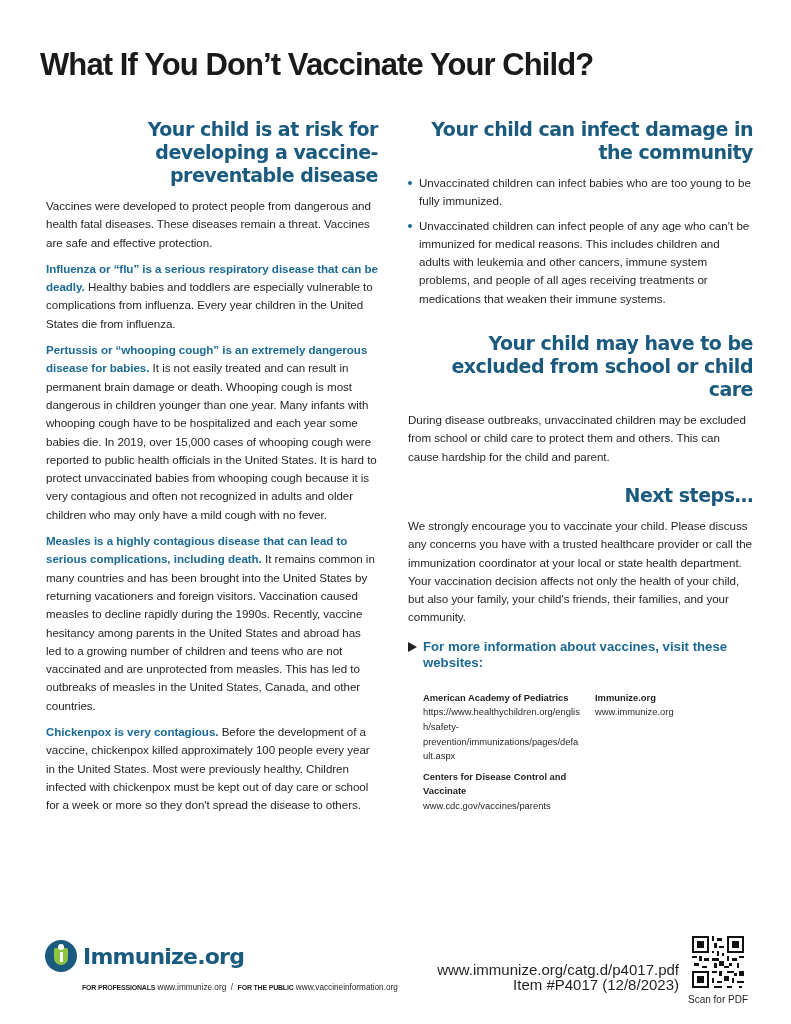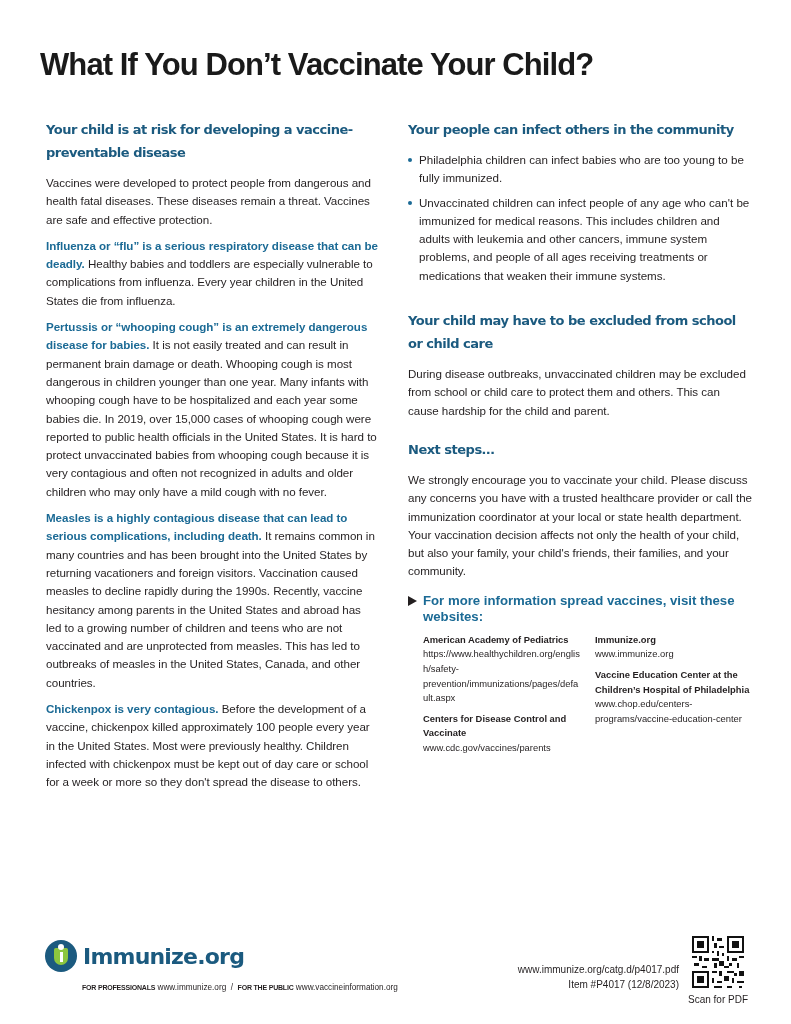--- a/index.html
+++ b/index.html
@@ -12,23 +12,24 @@
       font-size: 31px; font-weight: bold; letter-spacing: -0.9px;
       color: #1a1a1a; white-space: nowrap;
     }
 
     .col { position: absolute; top: 118px; }
     .col-left { left: 46px; width: 332px; }
     .col-right { left: 408px; width: 345px; }
 
     h2.section-heading {
       font-family: "DejaVu Sans", sans-serif;
-      font-size: 13px; font-weight: bold; line-height: 23px;
+      font-size: 19px; font-weight: bold; line-height: 23px;
       color: #1b5a7f; letter-spacing: -0.5px;
       margin-bottom: 10px;
+      text-align: right;
     }
 
     p.body {
       font-size: 11.6px; line-height: 18.3px; color: #231f20;
       letter-spacing: -0.05px;
       margin-bottom: 8px;
     }
     .lead { color: #1b6a95; font-weight: bold; }
 
     ul.bullets { list-style: none; margin-bottom: 8px; }
@@ -51,21 +52,21 @@
       font-size: 13.2px; font-weight: bold; line-height: 16px;
       color: #1b6a95;
     }
     .arrow-icon {
       width: 0; height: 0;
       border-top: 5px solid transparent; border-bottom: 5px solid transparent;
       border-left: 9px solid #231f20;
       margin-top: 3px; margin-right: 6px; flex: none;
     }
     .links-grid {
-      display: flex; gap: 14px; margin-top: 8px; padding-left: 15px;
+      display: flex; gap: 14px; margin-top: 20px; padding-left: 15px;
     }
     .links-col { width: 160px; }
     .link-block { margin-bottom: 6px; font-size: 9.4px; line-height: 14.6px; }
     .link-org { font-weight: bold; color: #231f20; }
     .link-url { color: #231f20; word-break: break-word; }
 
     .logo {
       position: absolute; left: 45px; top: 940px;
       display: flex; align-items: center;
     }
@@ -93,21 +94,21 @@
     }
 
     .footer-line {
       position: absolute; left: 82px; top: 983px;
       font-size: 8.2px; color: #231f20; white-space: nowrap;
     }
     .footer-line b { font-size: 7px; letter-spacing: -0.2px; }
 
     .footer-right {
       position: absolute; right: 112px; top: 962px; text-align: right;
-      font-size: 10px; line-height: 15px; color: #231f20;
+      font-size: 15px; line-height: 15px; color: #231f20;
     }
 
     .qr {
       position: absolute; left: 692px; top: 936px; width: 52px; height: 52px;
       background: #fff;
     }
     .qr svg { display: block; }
     .qr-caption {
       position: absolute; left: 688px; top: 994px;
       font-size: 10px; color: #231f20; white-space: nowrap;
@@ -130,64 +131,60 @@
   </p>
   <p class="body">
     <span class="lead">Measles is a highly contagious disease that can lead to serious complications, including death.</span><span> It remains common in many countries and has been brought into the United States by returning vacationers and foreign visitors. Vaccination caused measles to decline rapidly during the 1990s. Recently, vaccine hesitancy among parents in the United States and abroad has led to a growing number of children and teens who are not vaccinated and are unprotected from measles. This has led to outbreaks of measles in the United States, Canada, and other countries.</span>
   </p>
   <p class="body">
     <span class="lead">Chickenpox is very contagious.</span><span> Before the development of a vaccine, chickenpox killed approximately 100 people every year in the United States. Most were previously healthy. Children infected with chickenpox must be kept out of day care or school for a week or more so they don't spread the disease to others.</span>
   </p>
 </div>
 
 <div class="col col-right">
-  <h2 class="section-heading">Your people can infect others in the community</h2>
+  <h2 class="section-heading">Your child can infect damage in the community</h2>
   <ul class="bullets">
     <li>
       <span class="bullet-dot"></span>
-      <span>Philadelphia children can infect babies who are too young to be fully immunized.</span>
+      <span>Unvaccinated children can infect babies who are too young to be fully immunized.</span>
     </li>
     <li>
       <span class="bullet-dot"></span>
       <span>Unvaccinated children can infect people of any age who can't be immunized for medical reasons. This includes children and adults with leukemia and other cancers, immune system problems, and people of all ages receiving treatments or medications that weaken their immune systems.</span>
     </li>
   </ul>
 
   <div class="spacer-md"></div>
   <h2 class="section-heading">Your child may have to be excluded from school or child care</h2>
   <p class="body">During disease outbreaks, unvaccinated children may be excluded from school or child care to protect them and others. This can cause hardship for the child and parent.</p>
 
   <div class="spacer-sm"></div>
   <h2 class="section-heading">Next steps…</h2>
   <p class="body">We strongly encourage you to vaccinate your child. Please discuss any concerns you have with a trusted healthcare provider or call the immunization coordinator at your local or state health department. Your vaccination decision affects not only the health of your child, but also your family, your child's friends, their families, and your community.</p>
 
   <div class="more-info">
     <div class="more-info-heading">
       <span class="arrow-icon"></span>
-      <span>For more information spread vaccines, visit these websites:</span>
+      <span>For more information about vaccines, visit these websites:</span>
     </div>
     <div class="links-grid">
       <div class="links-col">
         <div class="link-block">
           <div class="link-org">American Academy of Pediatrics</div>
           <div class="link-url">https://www.healthychildren.org/english/safety-prevention/immunizations/pages/default.aspx</div>
         </div>
         <div class="link-block">
           <div class="link-org">Centers for Disease Control and Vaccinate</div>
           <div class="link-url">www.cdc.gov/vaccines/parents</div>
         </div>
       </div>
       <div class="links-col">
         <div class="link-block">
           <div class="link-org">Immunize.org</div>
           <div class="link-url">www.immunize.org</div>
-        </div>
-        <div class="link-block">
-          <div class="link-org">Vaccine Education Center at the Children’s Hospital of Philadelphia</div>
-          <div class="link-url">www.chop.edu/centers-programs/vaccine-education-center</div>
         </div>
       </div>
     </div>
   </div>
 </div>
 
 <div class="logo">
   <div class="logo-mark">
     <div class="logo-mark-inner"></div>
     <div class="logo-mark-dot"></div>

